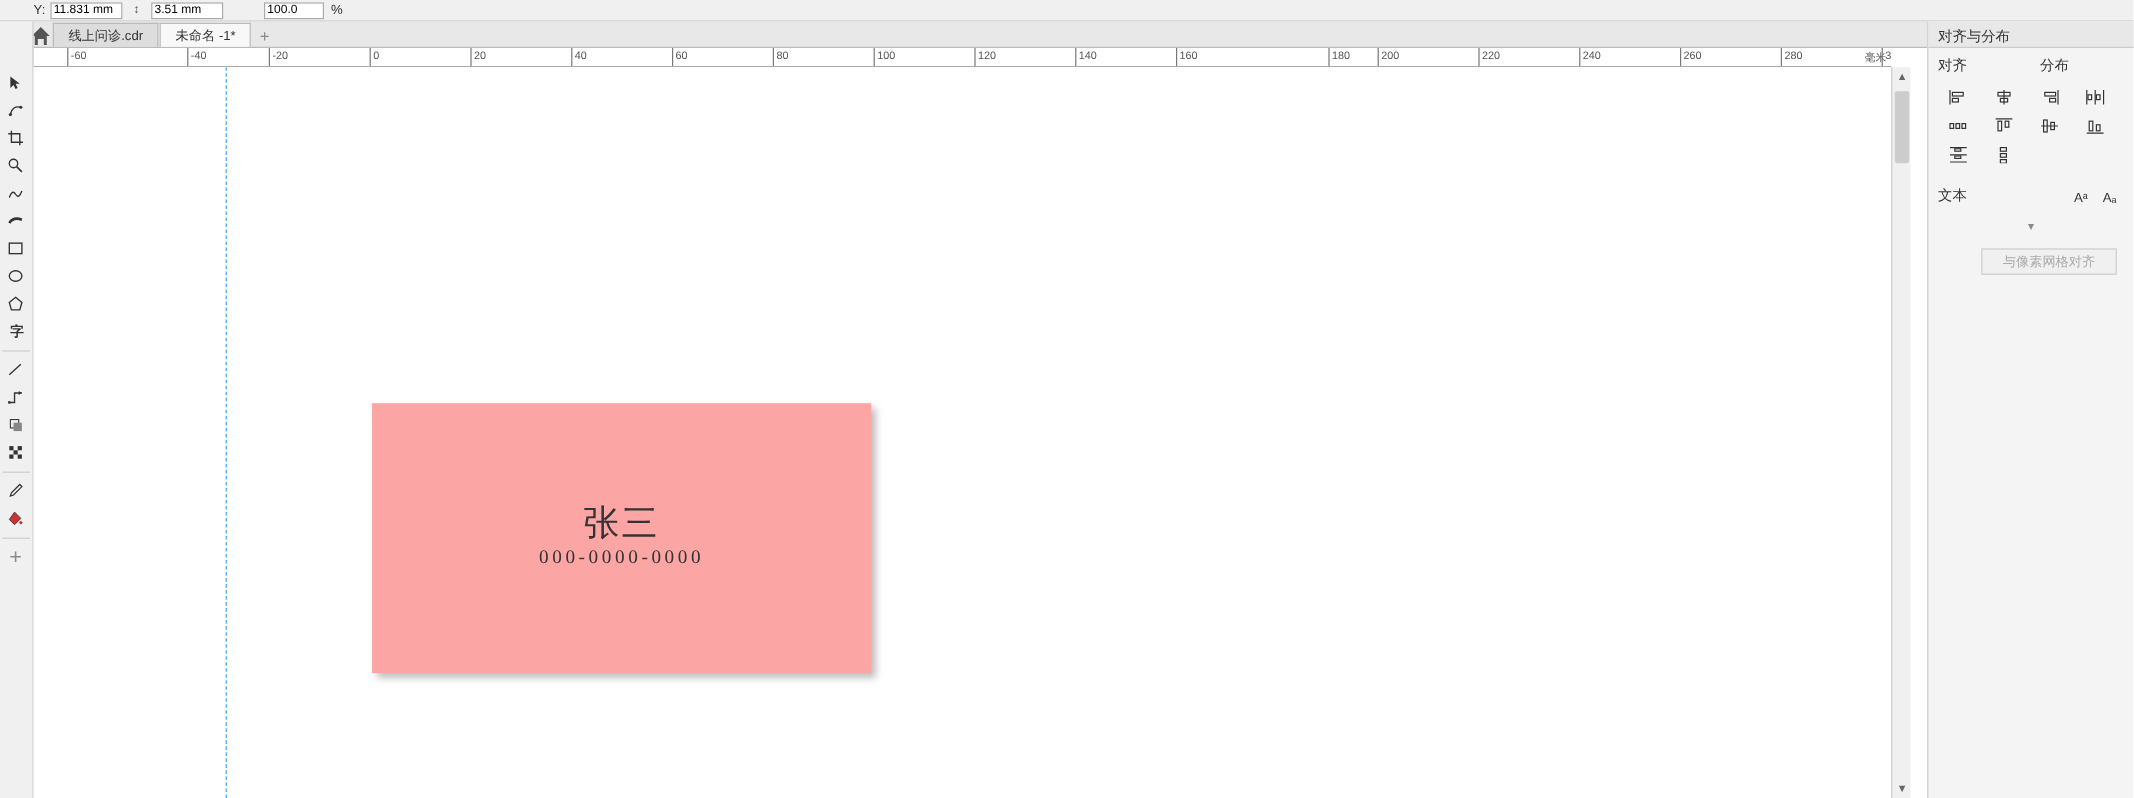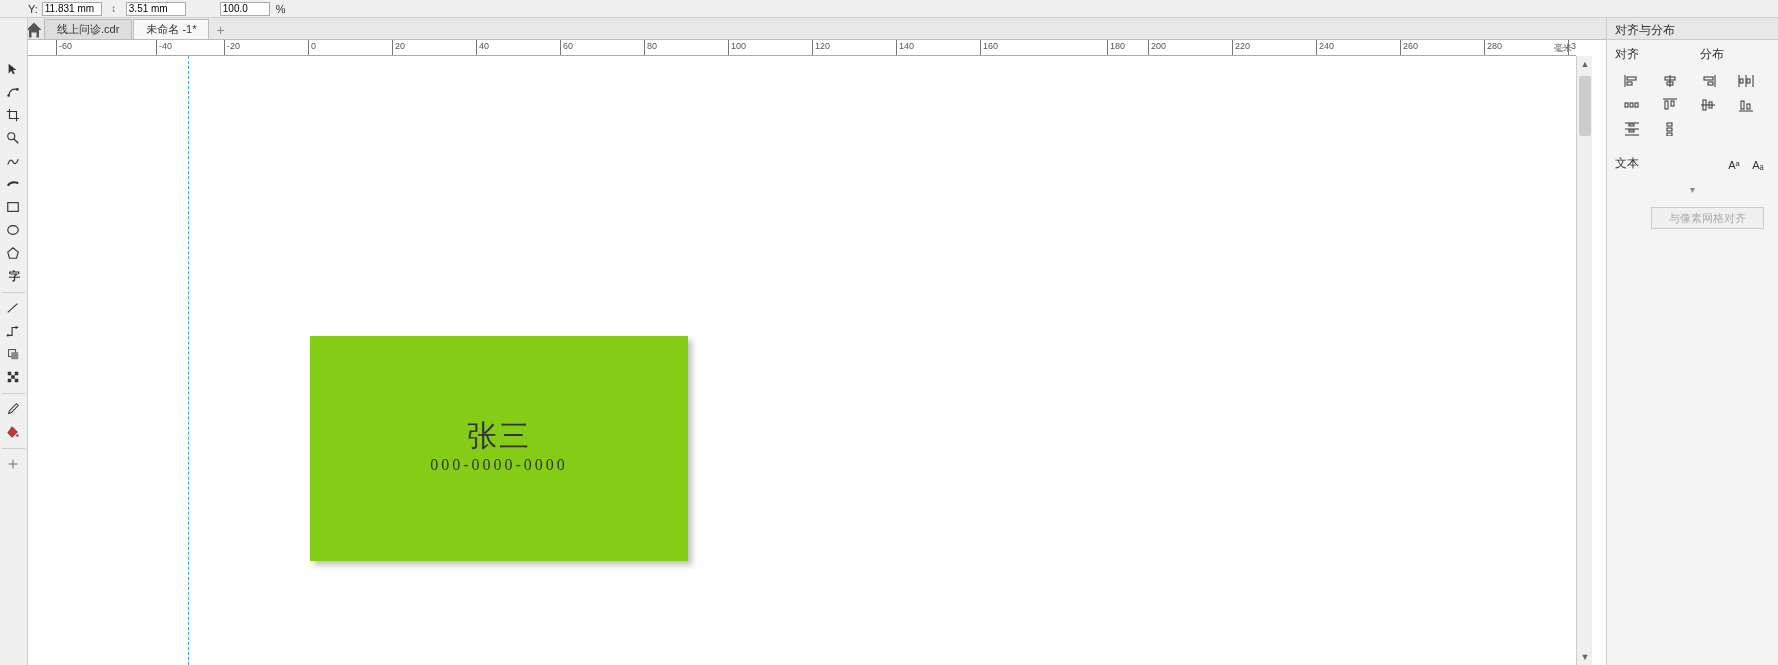--- a/index.html
+++ b/index.html
@@ -36,21 +36,21 @@
 
 
 .canvas { position:absolute; top:56px; left:28px; right:202px; bottom:0; background:#fff; overflow:hidden; }
 .vscroll { position:absolute; top:56px; right:186px; width:16px; bottom:0; background:#f0f0f0; border-left:1px solid #ccc; }
 .vscroll .thumb { position:absolute; top:20px; left:2px; width:12px; height:60px; background:#ccc; border-radius:2px; }
 .vscroll .arrow-up, .vscroll .arrow-down { position:absolute; left:0; width:16px; height:16px; display:flex; align-items:center; justify-content:center; font-size:9px; color:#666; cursor:pointer; }
 .vscroll .arrow-up { top:0; }
 .vscroll .arrow-down { bottom:0; }
 
 
-.card { position:absolute; top:280px; left:282px; width:378px; height:225px; background:#84cc16; box-shadow:4px 4px 6px rgba(0,0,0,.25); }
+.card { position:absolute; top:280px; left:282px; width:416px; height:225px; background:#fca5a5; box-shadow:4px 4px 6px rgba(0,0,0,.25); }
 .card .name { position:absolute; top:80px; left:0; right:0; text-align:center; font-size:30px; font-family:SimSun,serif; color:#333; letter-spacing:2px; }
 .card .phone { position:absolute; top:120px; left:0; right:0; text-align:center; font-size:16px; font-family:SimSun,serif; color:#333; letter-spacing:3px; }
 .card .addr-box { position:absolute; top:156px; left:20px; width:272px; height:28px; }
 .card .addr { font-size:13px; font-family:SimSun,serif; color:#333; letter-spacing:1px; line-height:28px; padding-left:4px; }
 .handle { position:absolute; width:7px; height:7px; background:#000; }
 
 
 .right-panel { position:absolute; top:18px; right:0; width:172px; bottom:0; background:#f4f4f4; border-left:1px solid #ccc; }
 .rp-title { height:22px; border-bottom:1px solid #ccc; padding:4px 8px; font-size:12px; background:#e8e8e8; }
 .rp-section { padding:6px 8px 2px; font-size:12px; display:flex; }

